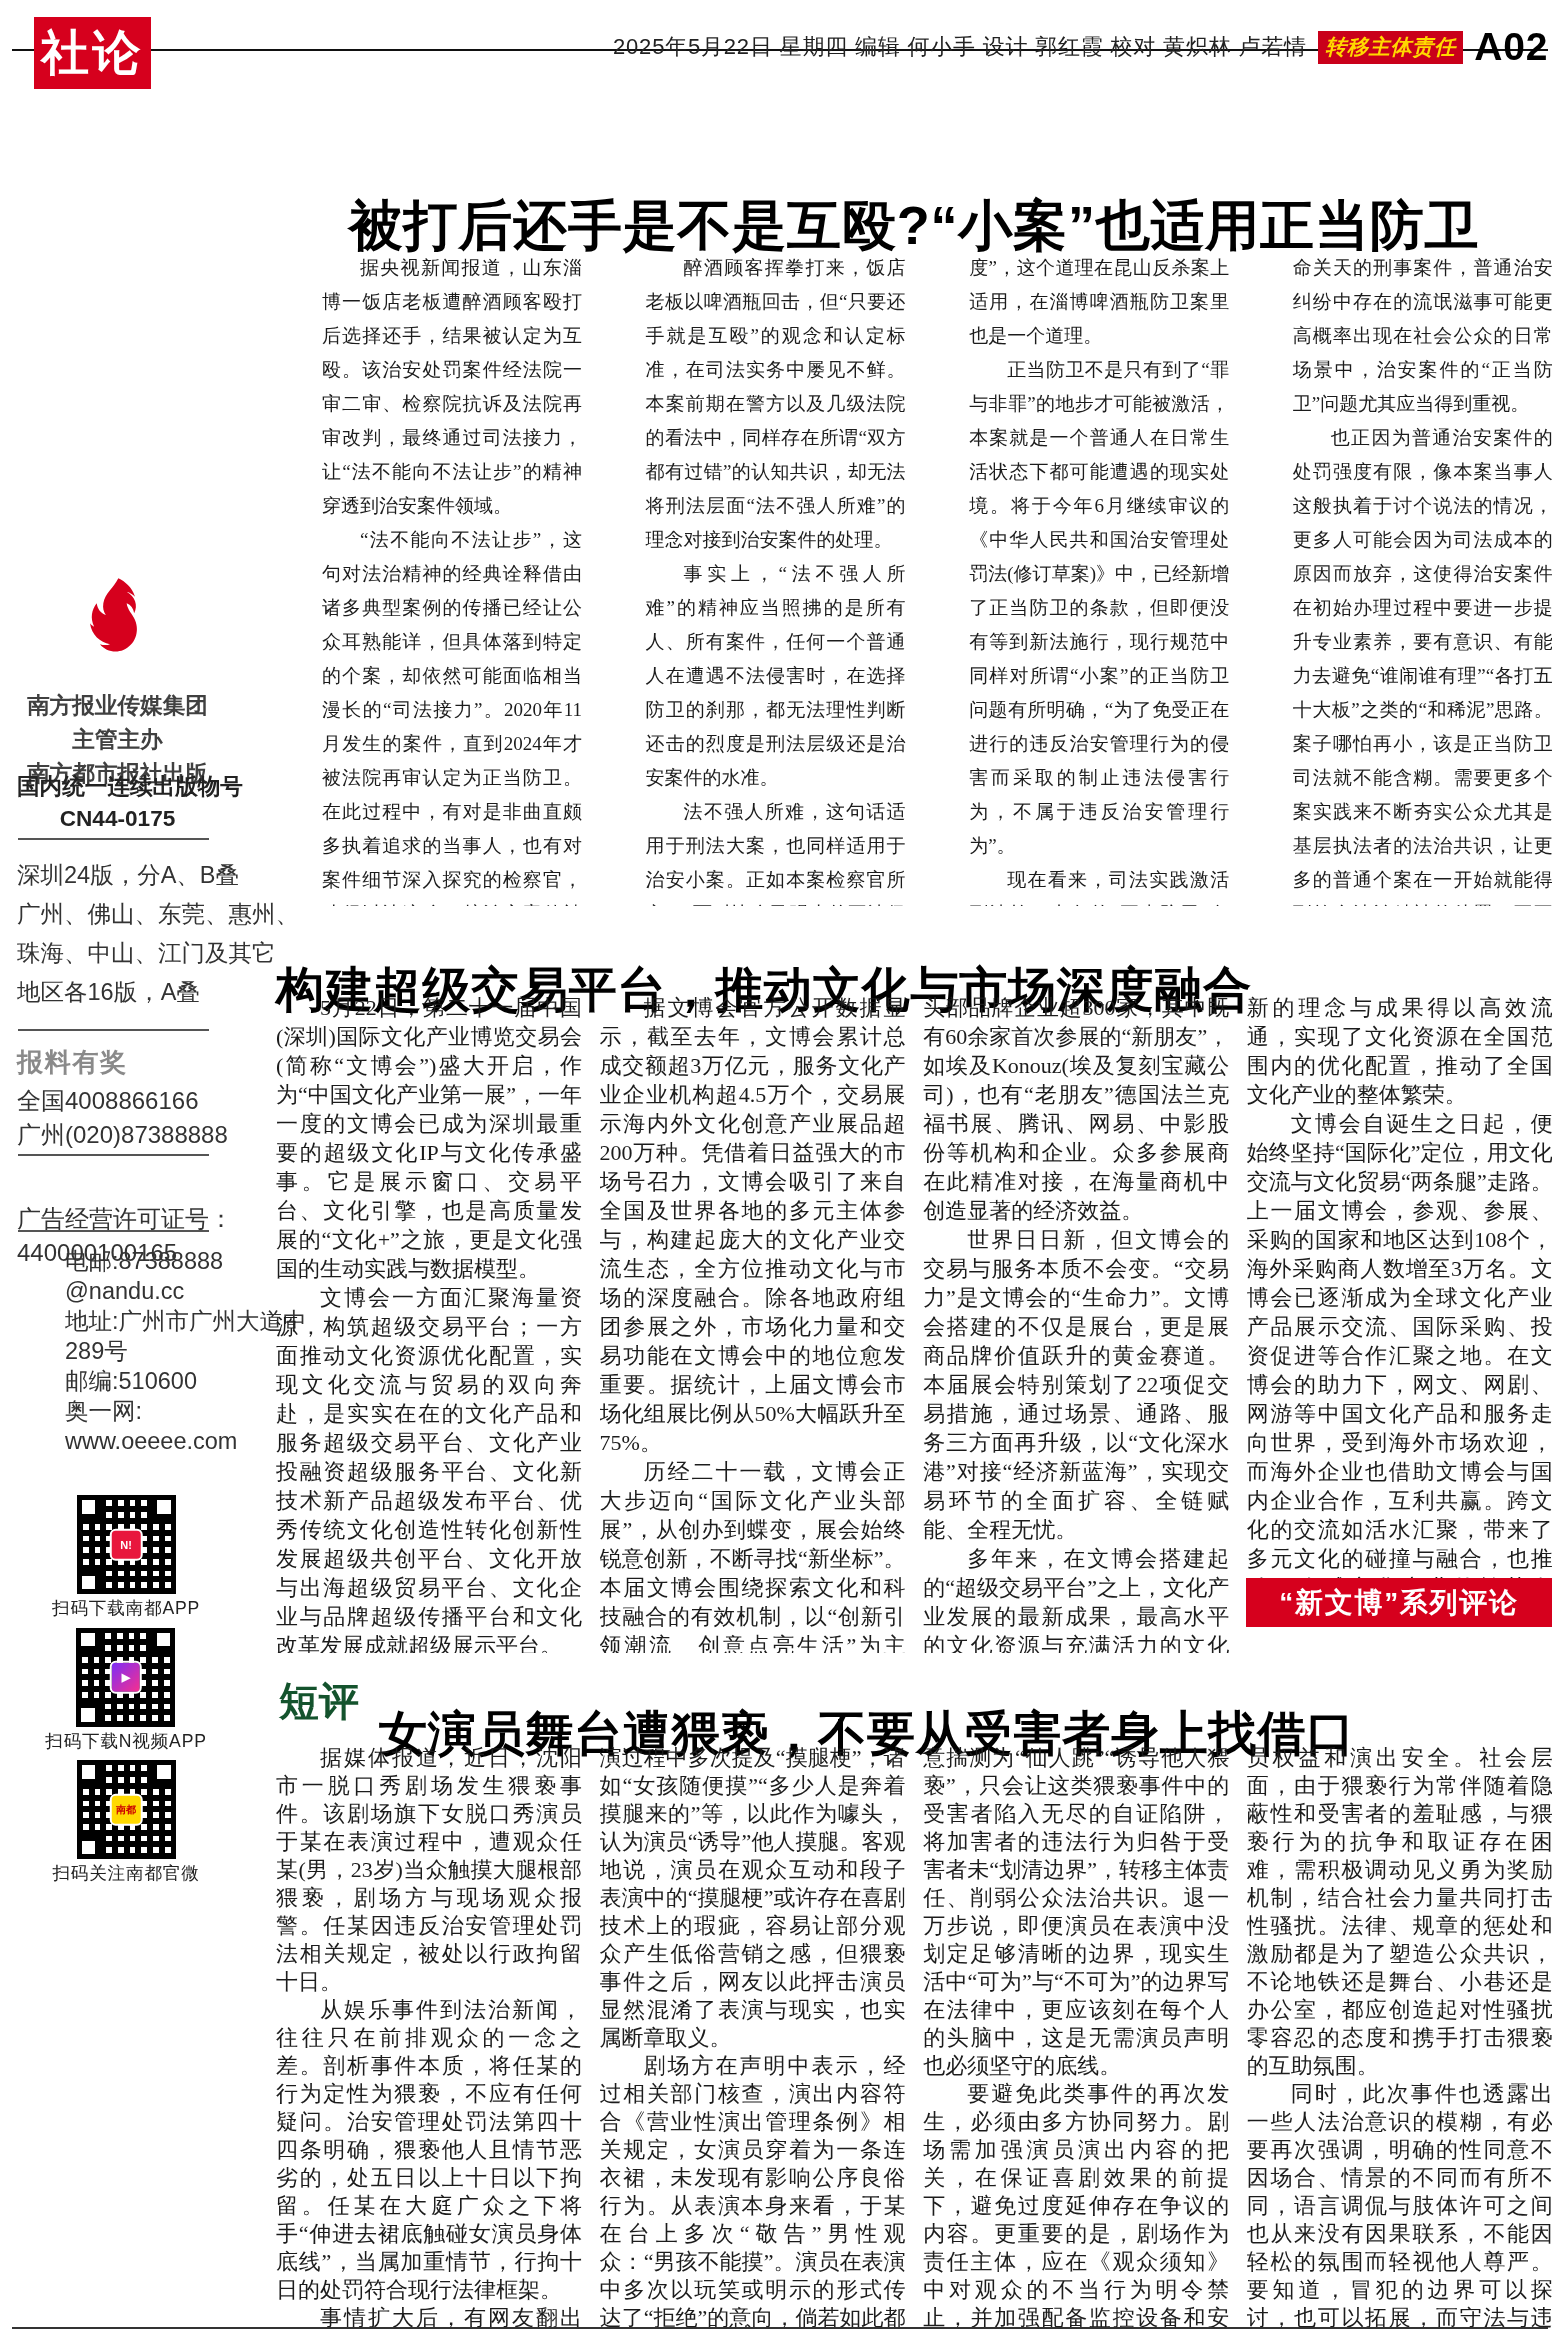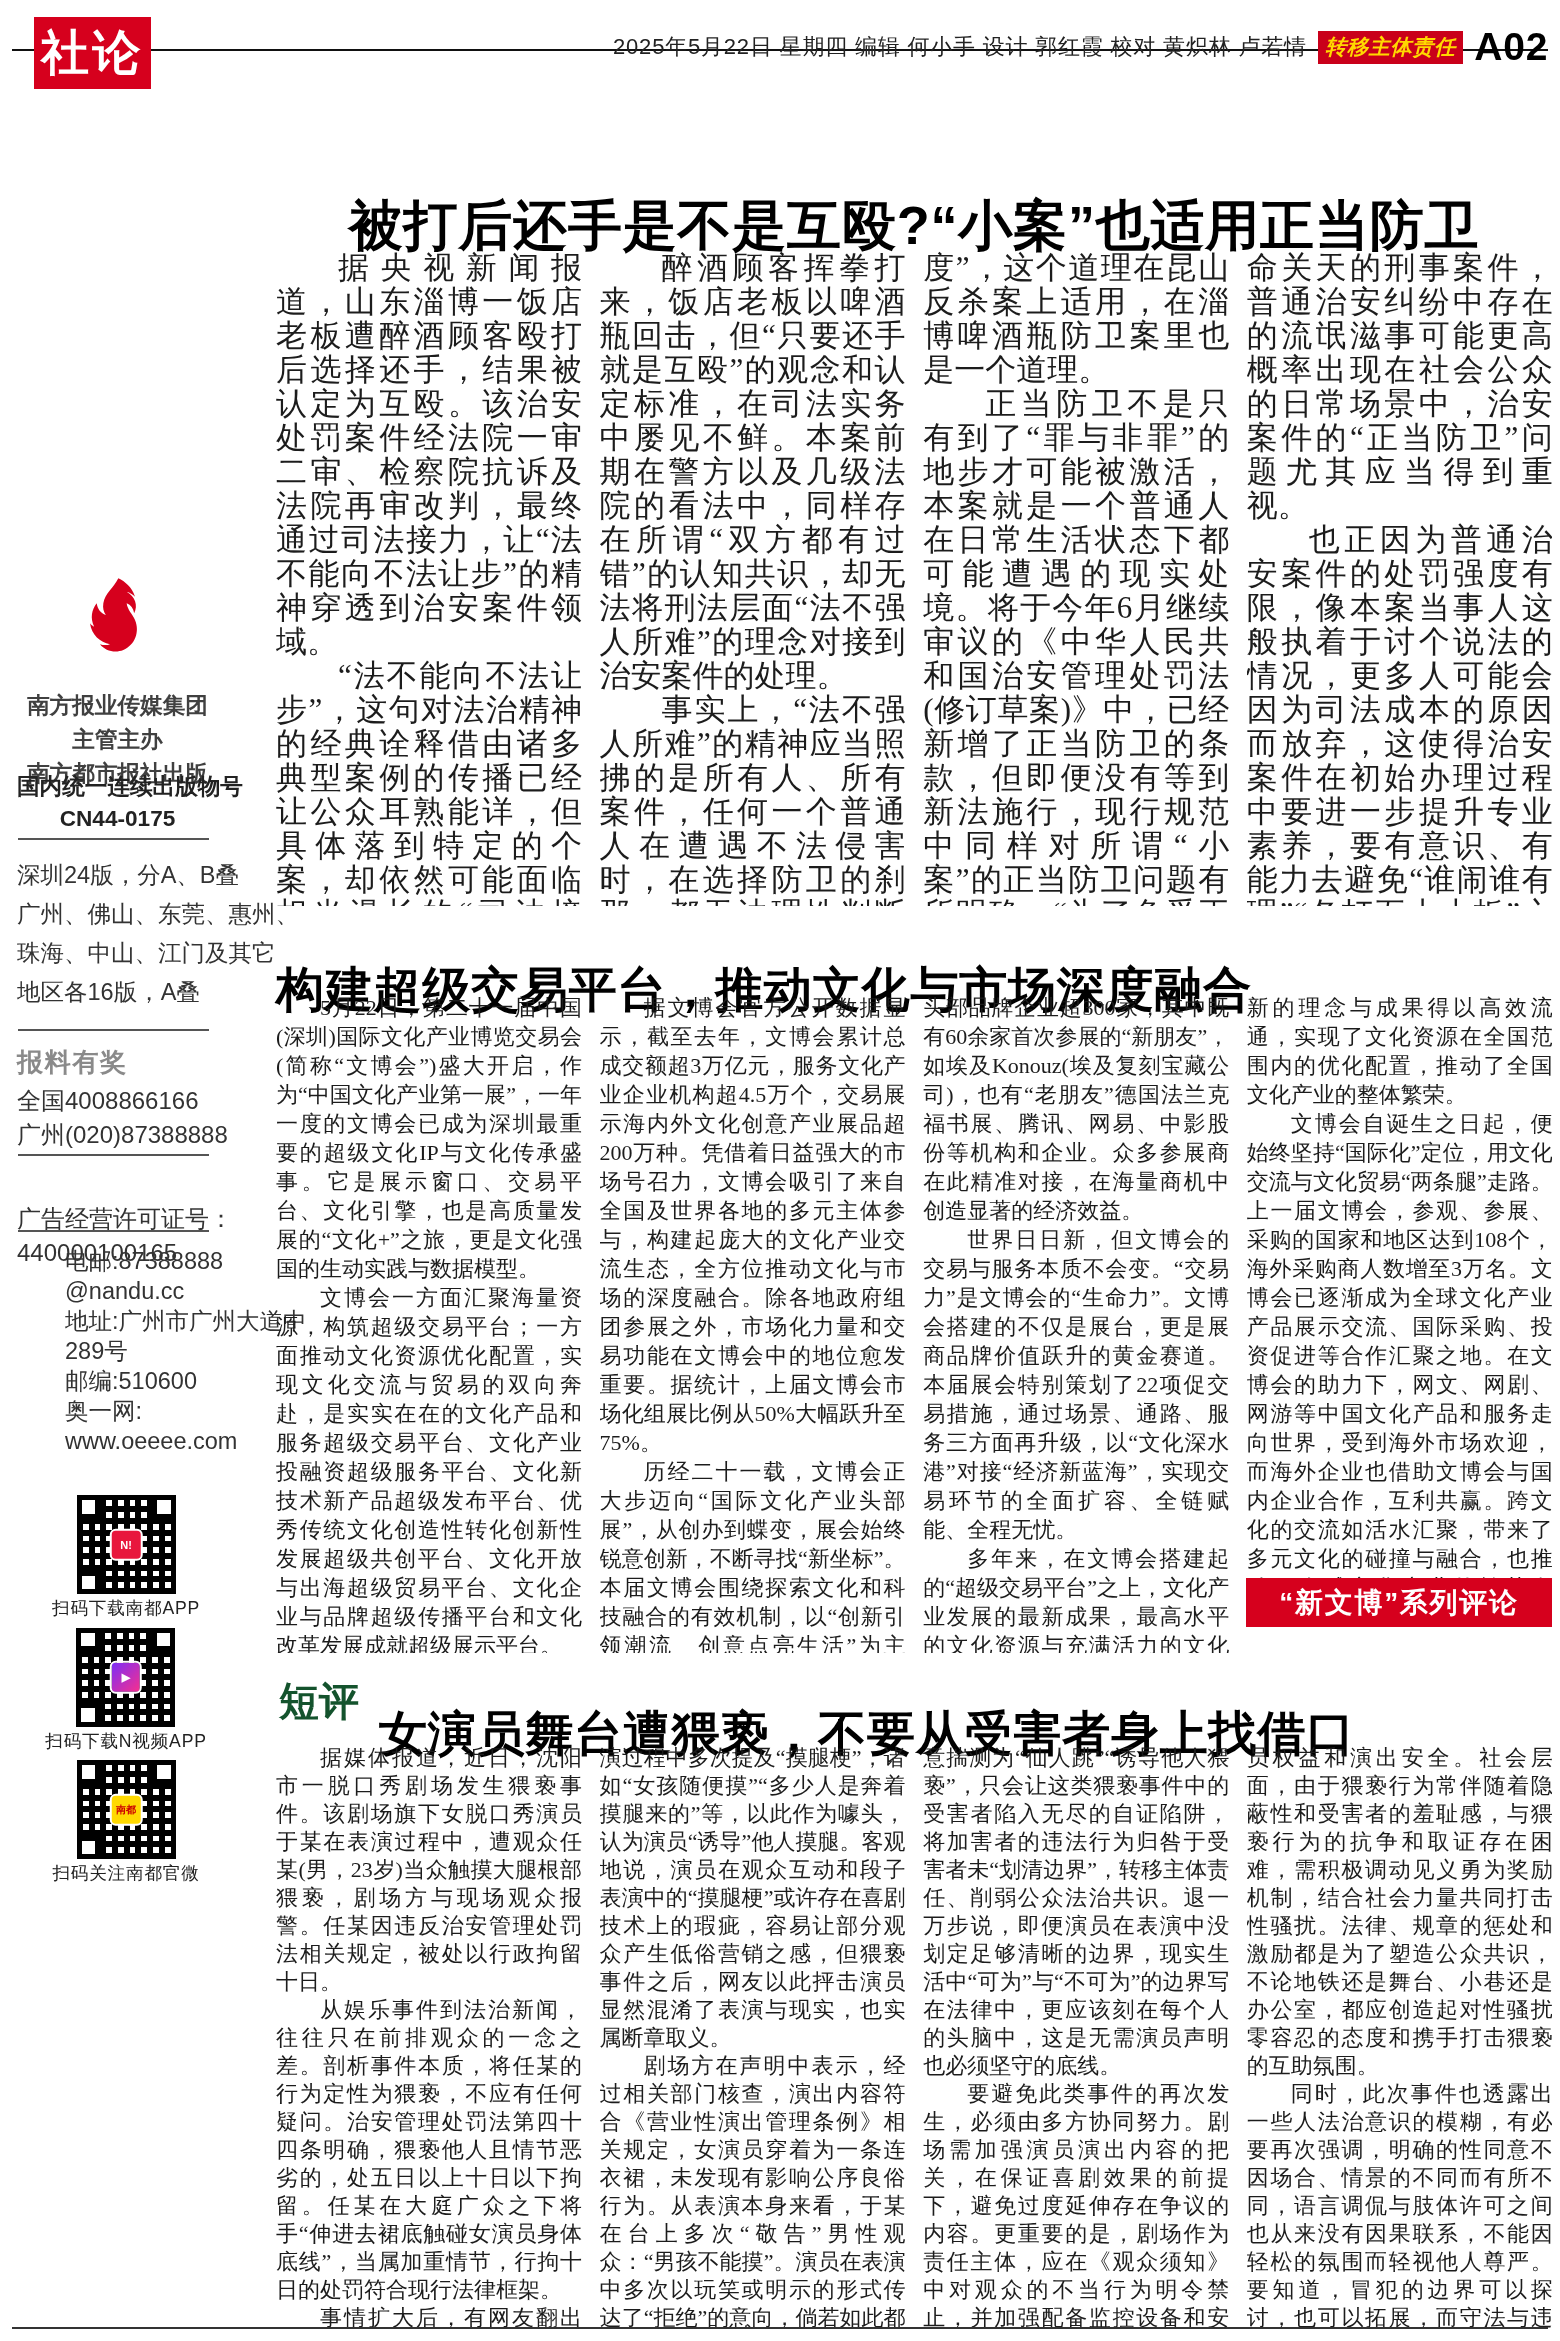--- a/index.html
+++ b/index.html
@@ -48,21 +48,21 @@
   #a3-kicker{position:absolute;left:279px;top:1674px;font-size:40px;font-weight:800;color:#14532d;}
   #a3-title{left:379px;top:1662px;font-size:48px;letter-spacing:0.8px;width:1173px;}
 
   .cols{position:absolute;left:276px;width:1276px;display:flex;gap:17.6px;overflow:hidden;}
   #a1-cols{top:251px;height:655px;}
   #a2-cols{top:993px;height:660px;}
   #a3-cols{top:1744px;height:586px;}
   .col{width:306px;flex:0 0 306px;overflow:hidden;}
   .col p{margin:0;text-align:justify;color:#1c1c1c;
         font-family:"Liberation Serif",serif;}
-  #a1-cols .col p{font-size:31px;line-height:34px;}
+  #a1-cols .col p{font-size:19px;line-height:34px;margin-left:46px;}
   #a2-cols .col p{font-size:22px;line-height:29px;}
   #a3-cols .col p{font-size:22px;line-height:28px;}
   .col p.ind{text-indent:2em;}
 
   .series-label{position:absolute;left:1246px;top:1578px;width:306px;height:49px;background:#d6001d;
         color:#fff;font-size:28px;font-weight:900;line-height:49px;text-align:center;letter-spacing:1.7px;}
 
   .bottom-rule{position:absolute;top:2327px;left:11.7px;width:1536px;height:1.7px;background:#333;}
 </style>
 </head>

